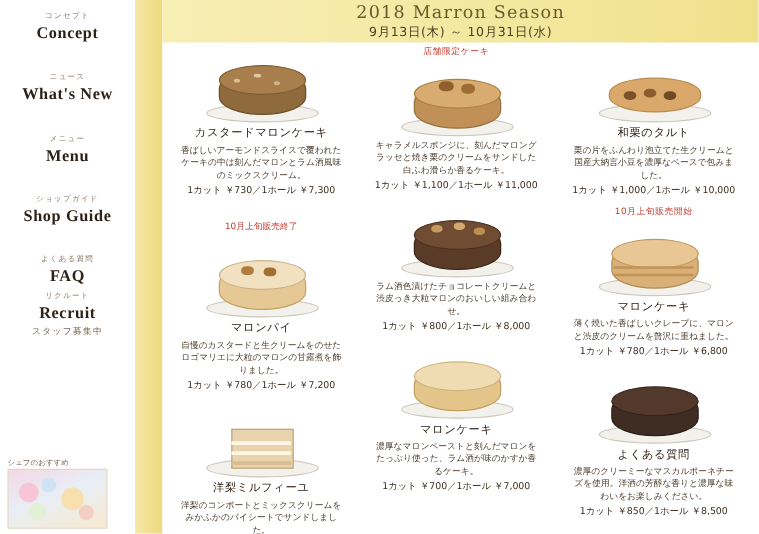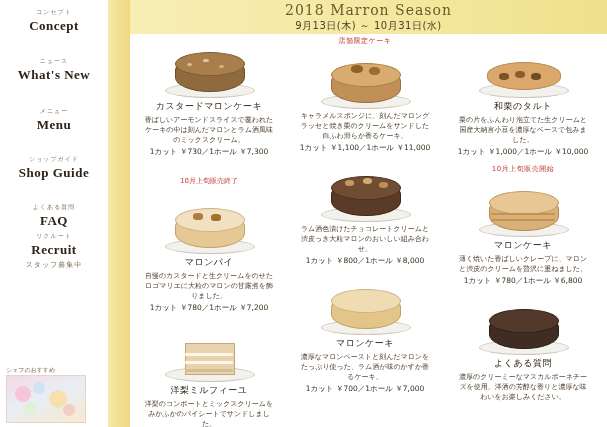--- a/index.html
+++ b/index.html
@@ -280,16 +280,17 @@
     </div>
 
     <div class="card">
       <div class="cake">
         <div class="plate"></div>
         <div class="round" style="background:#3f2d24;border:1px solid #2a1d16;"></div>
         <div class="roundtop" style="background:#53392c;border:1px solid #33221a;"></div>
       </div>
       <div class="cname">よくある質問</div>
       <div class="cdesc">濃厚のクリーミーなマスカルポーネチーズを使用。洋酒の芳醇な香りと濃厚な味わいをお楽しみください。</div>
+      <div class="cprice">1カット ￥850／1ホール ￥8,500</div>
     </div>
   </div>
 
 </div>
 
 </body></html>

